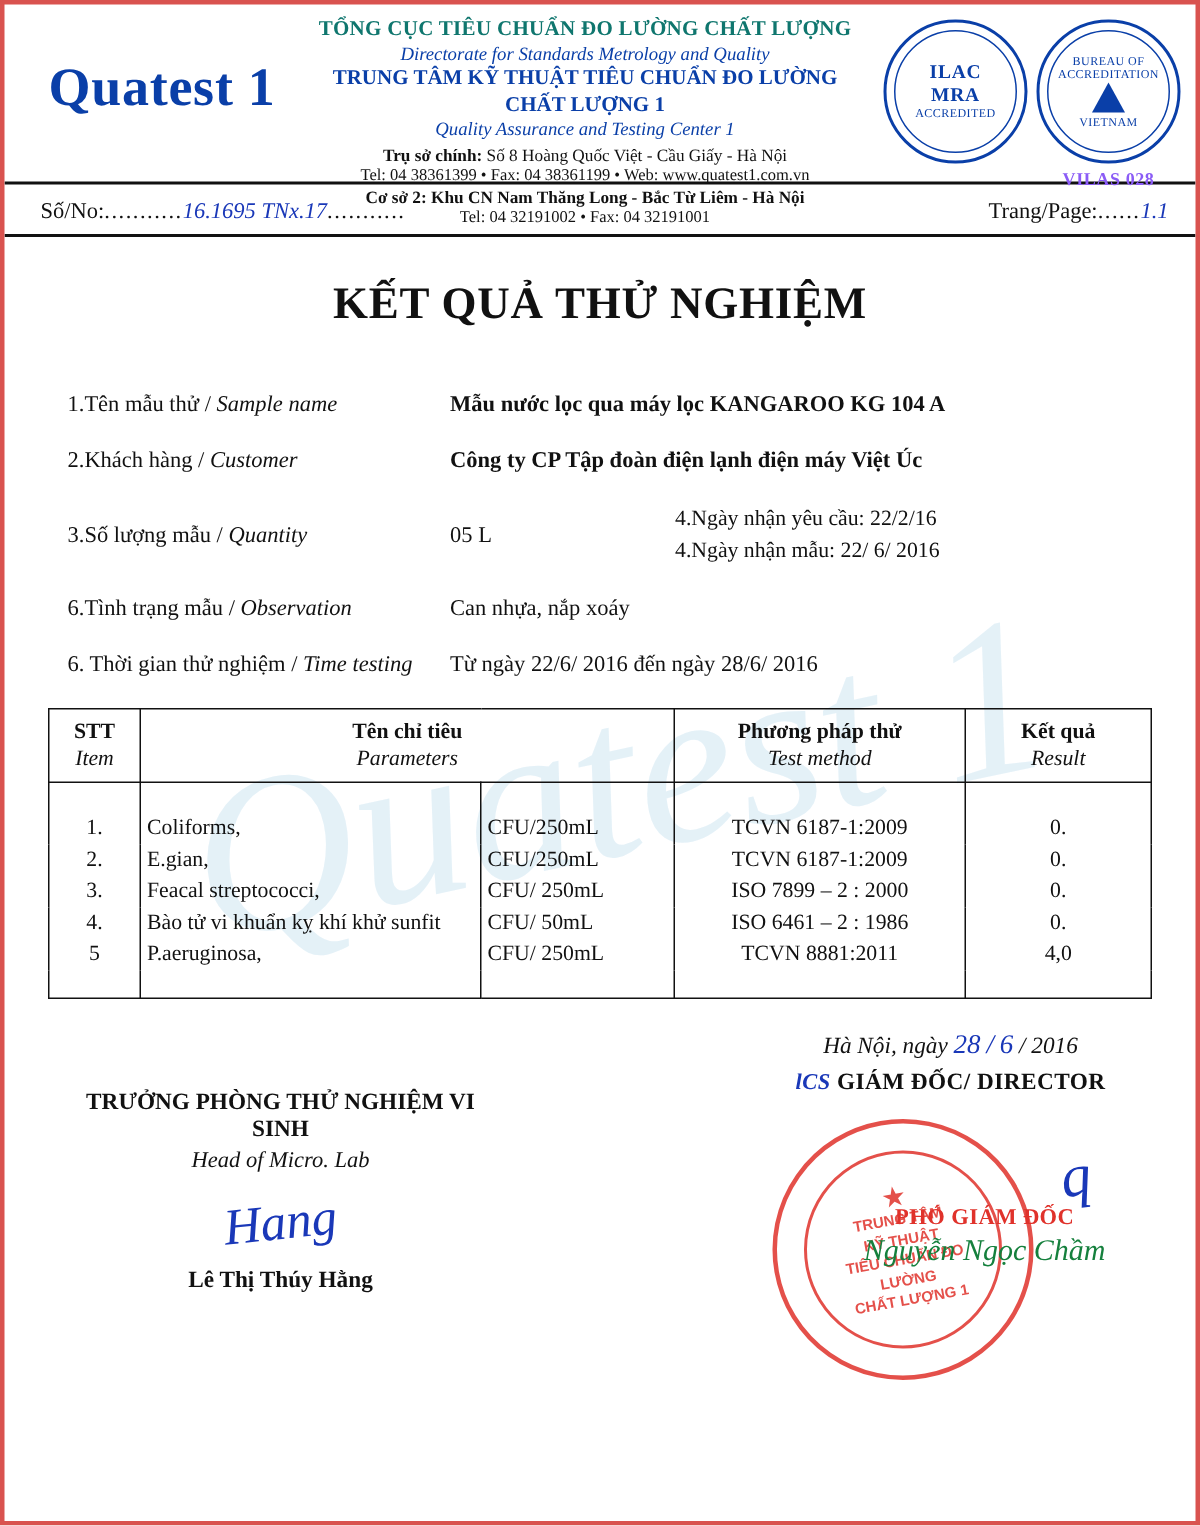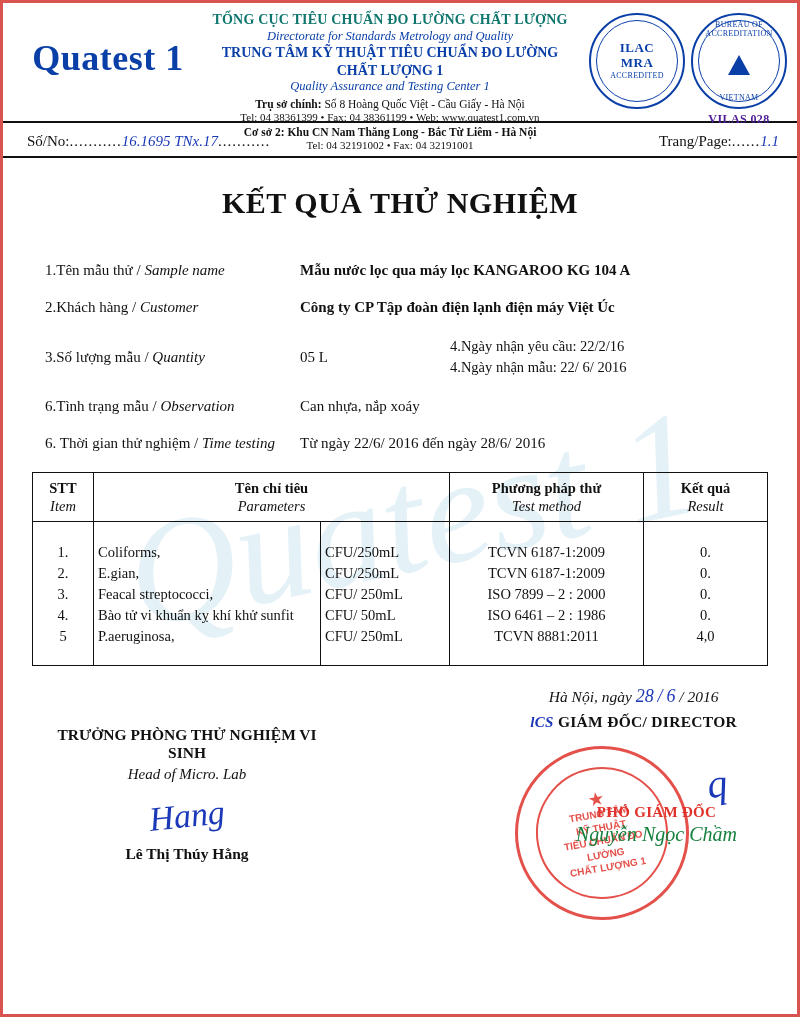--- a/index.html
+++ b/index.html
@@ -124,33 +124,33 @@
     position: absolute;
     inset: 5px;
     border: 1px solid #0a3fa8;
     border-radius: 50%;
   }
   .seal .big {
     font-size: 13px;
     font-weight: bold;
     letter-spacing: .5px;
   }
-  .seal2 { border-color:#0a3fa8;gap:16px; }
+  .seal2 { border-color:#0a3fa8; }
   .seal2 .tri {
     width: 0; height: 0;
     border-left: 11px solid transparent;
     border-right: 11px solid transparent;
     border-bottom: 20px solid #0a3fa8;
     margin-bottom: 2px;
   }
   .seal-wrap { display:flex; flex-direction:column; align-items:center; }
   .vilas {
     font-size: 12px;
     font-weight: bold;
-    color: #4c1d95;
+    color: #8b5cf6;
     margin-top: 3px;
     letter-spacing: .4px;
   }
   .seal-curve { font-size: 8px; letter-spacing:.3px; }
 
   
   .norow {
     display: flex;
     justify-content: space-between;
     align-items: baseline;

